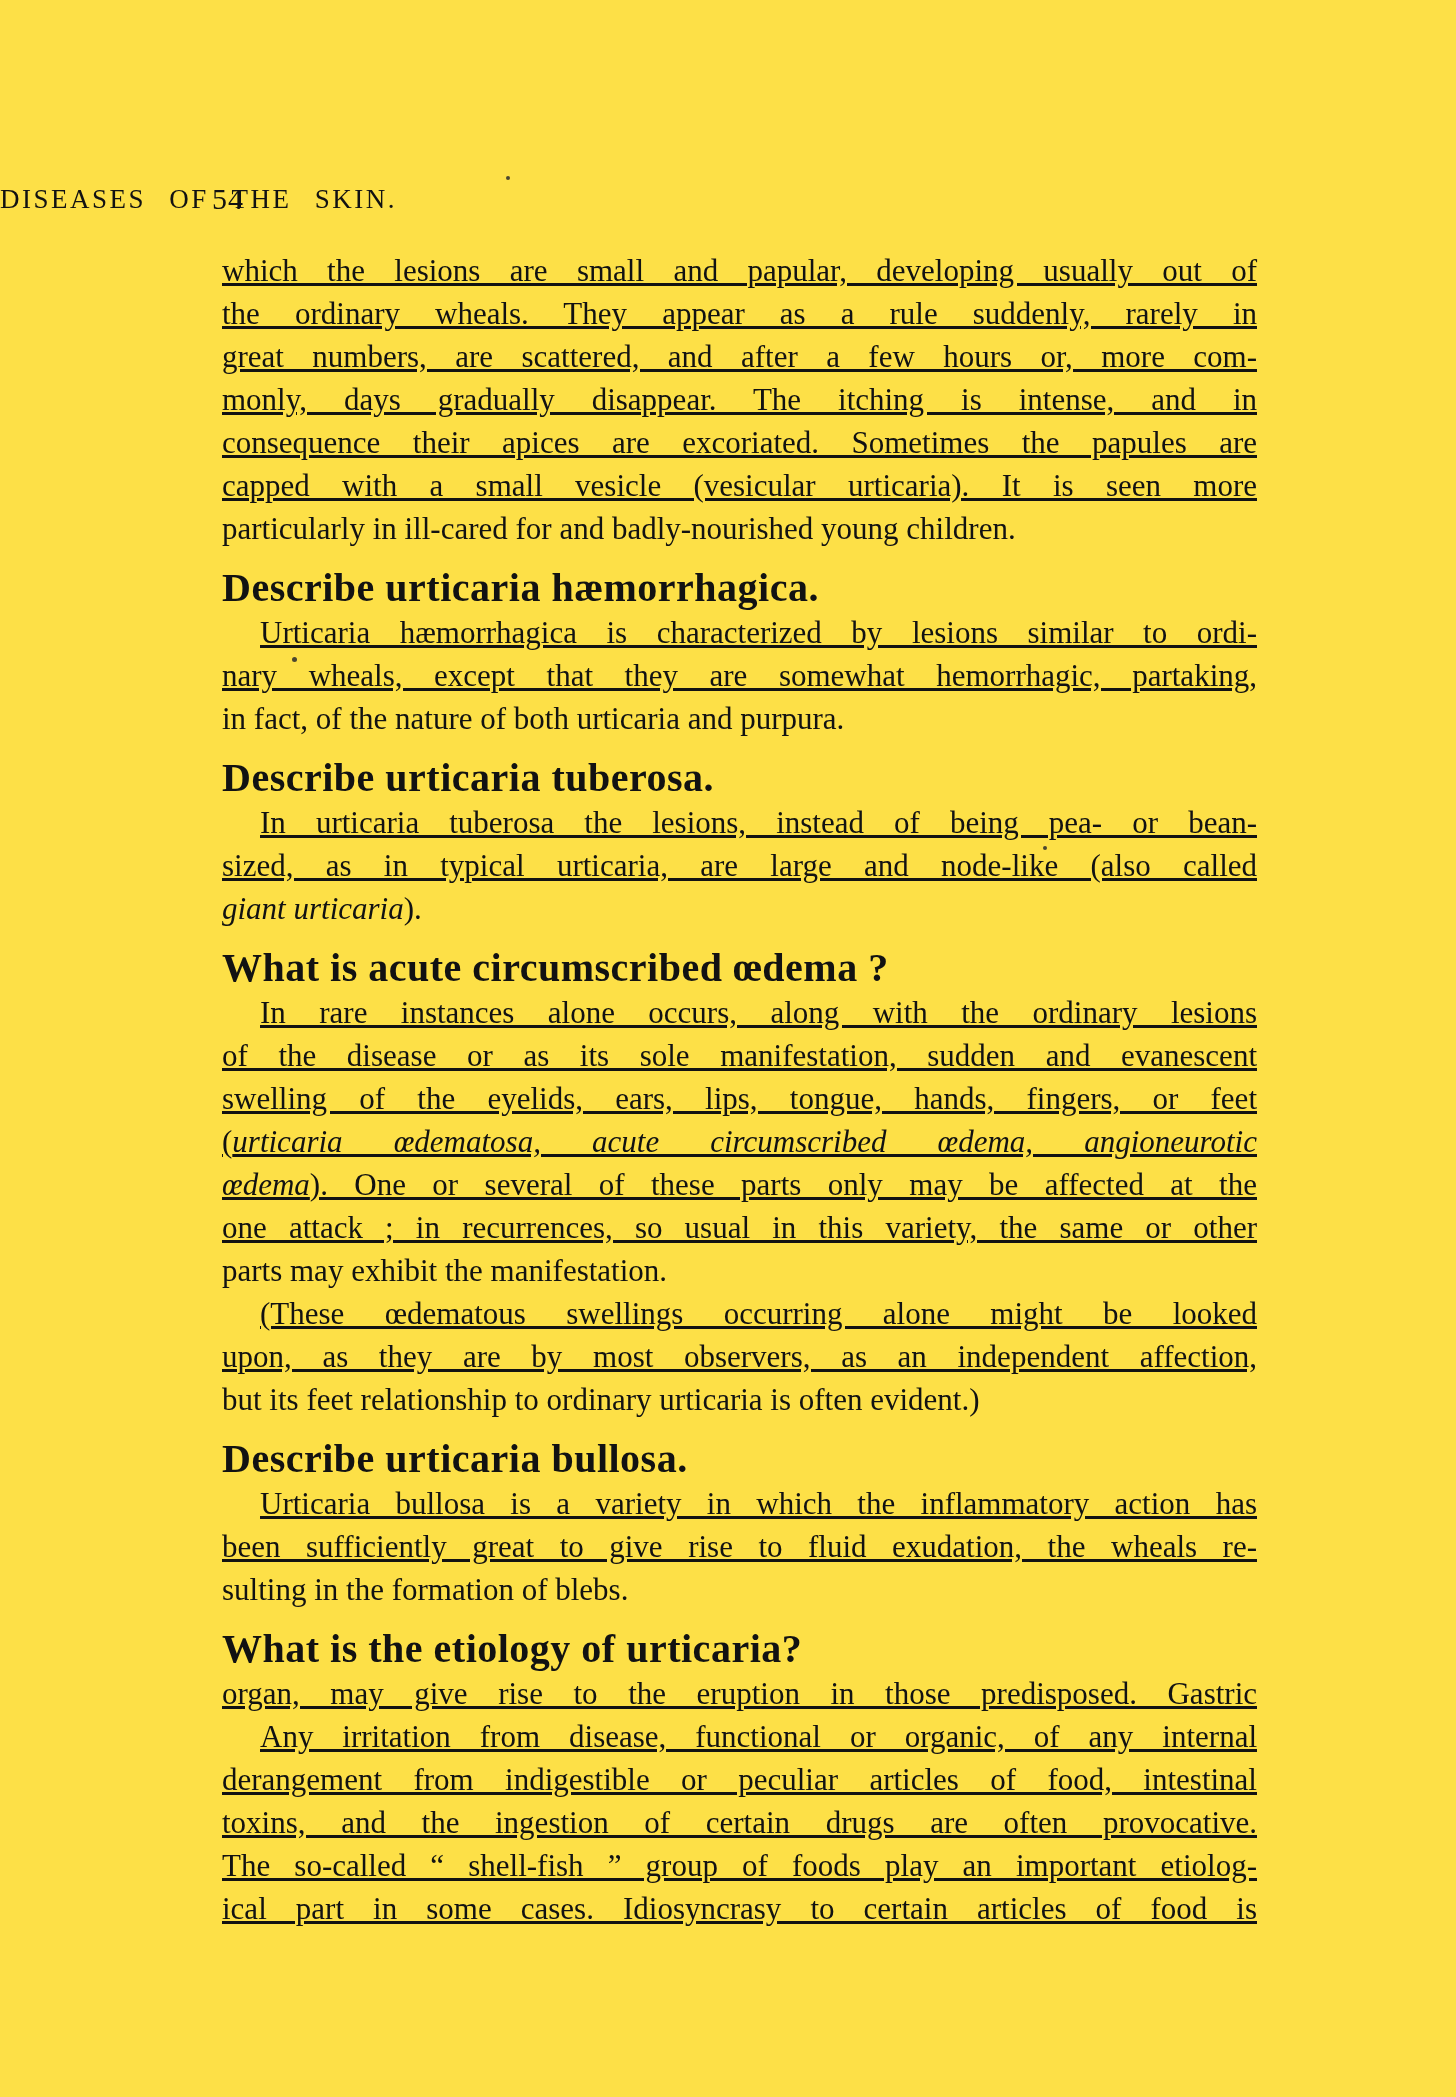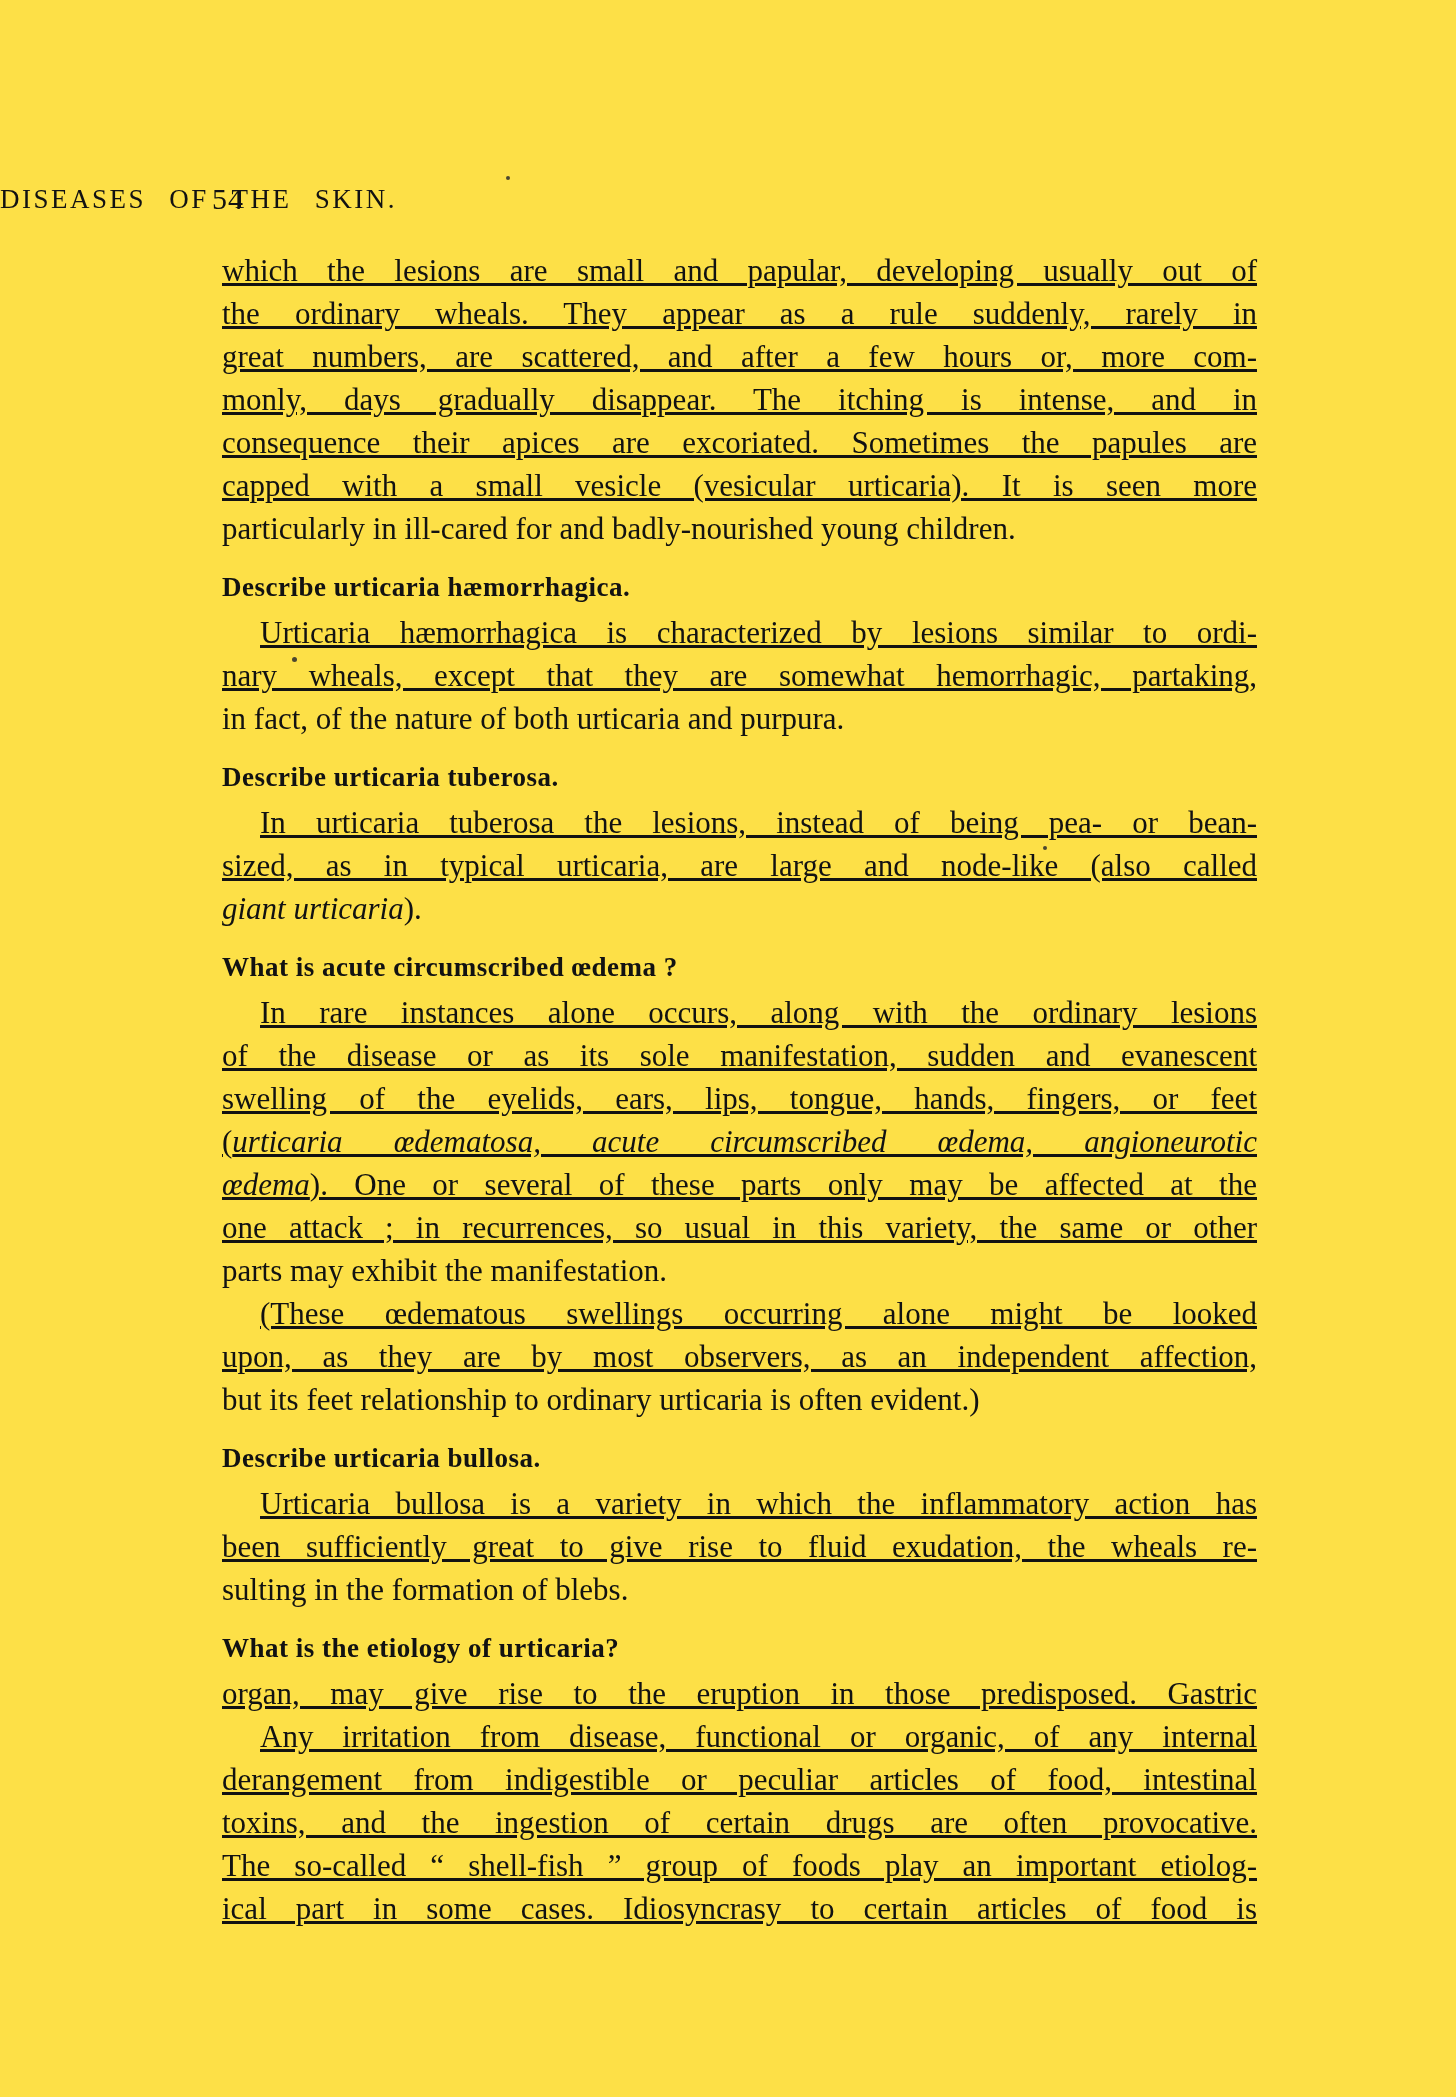--- a/index.html
+++ b/index.html
@@ -56,21 +56,21 @@
     text-align: left;
   }
   .line.just {
     white-space: normal;
     text-align: justify;
     text-align-last: justify;
     text-decoration: underline;
   }
   .line.first { text-indent: 38px; }
   .heading {
-    font-size: 27px;
+    font-size: 40px;
     font-weight: bold;
     line-height: 43px;
     margin: 16px 0 2px 0;
     letter-spacing: 0.5px;
   }
   .it { font-style: italic; margin-top: 8px; }
   
   .speck {
     position: absolute;
     background: #2b2b2b;

